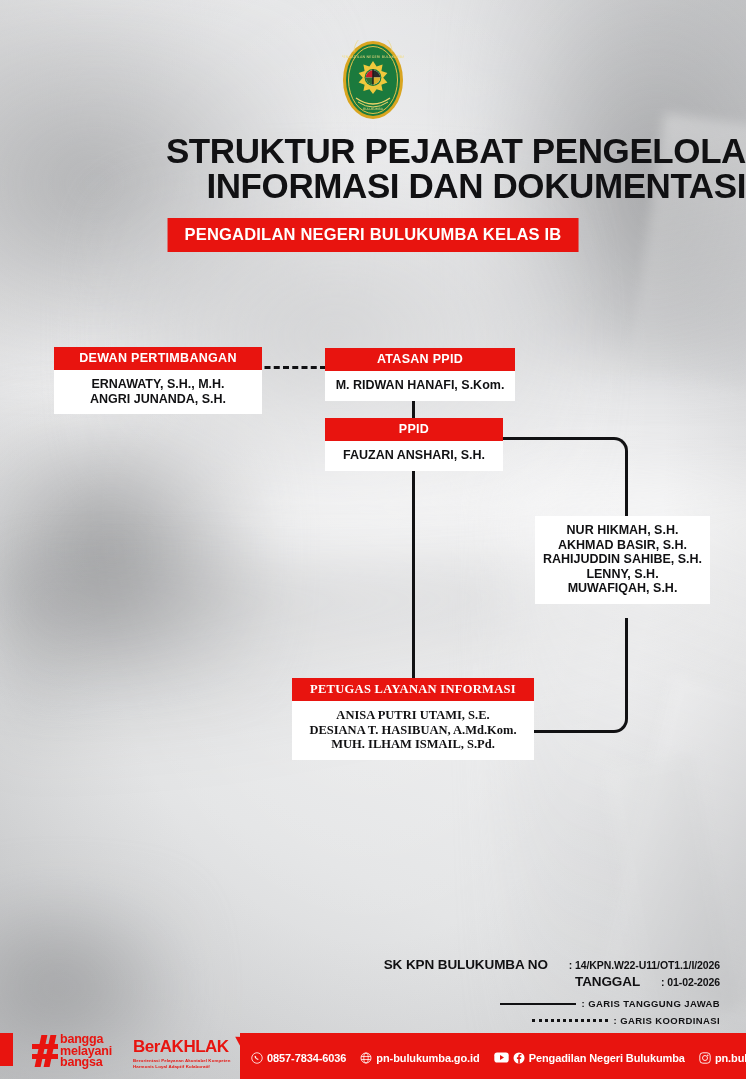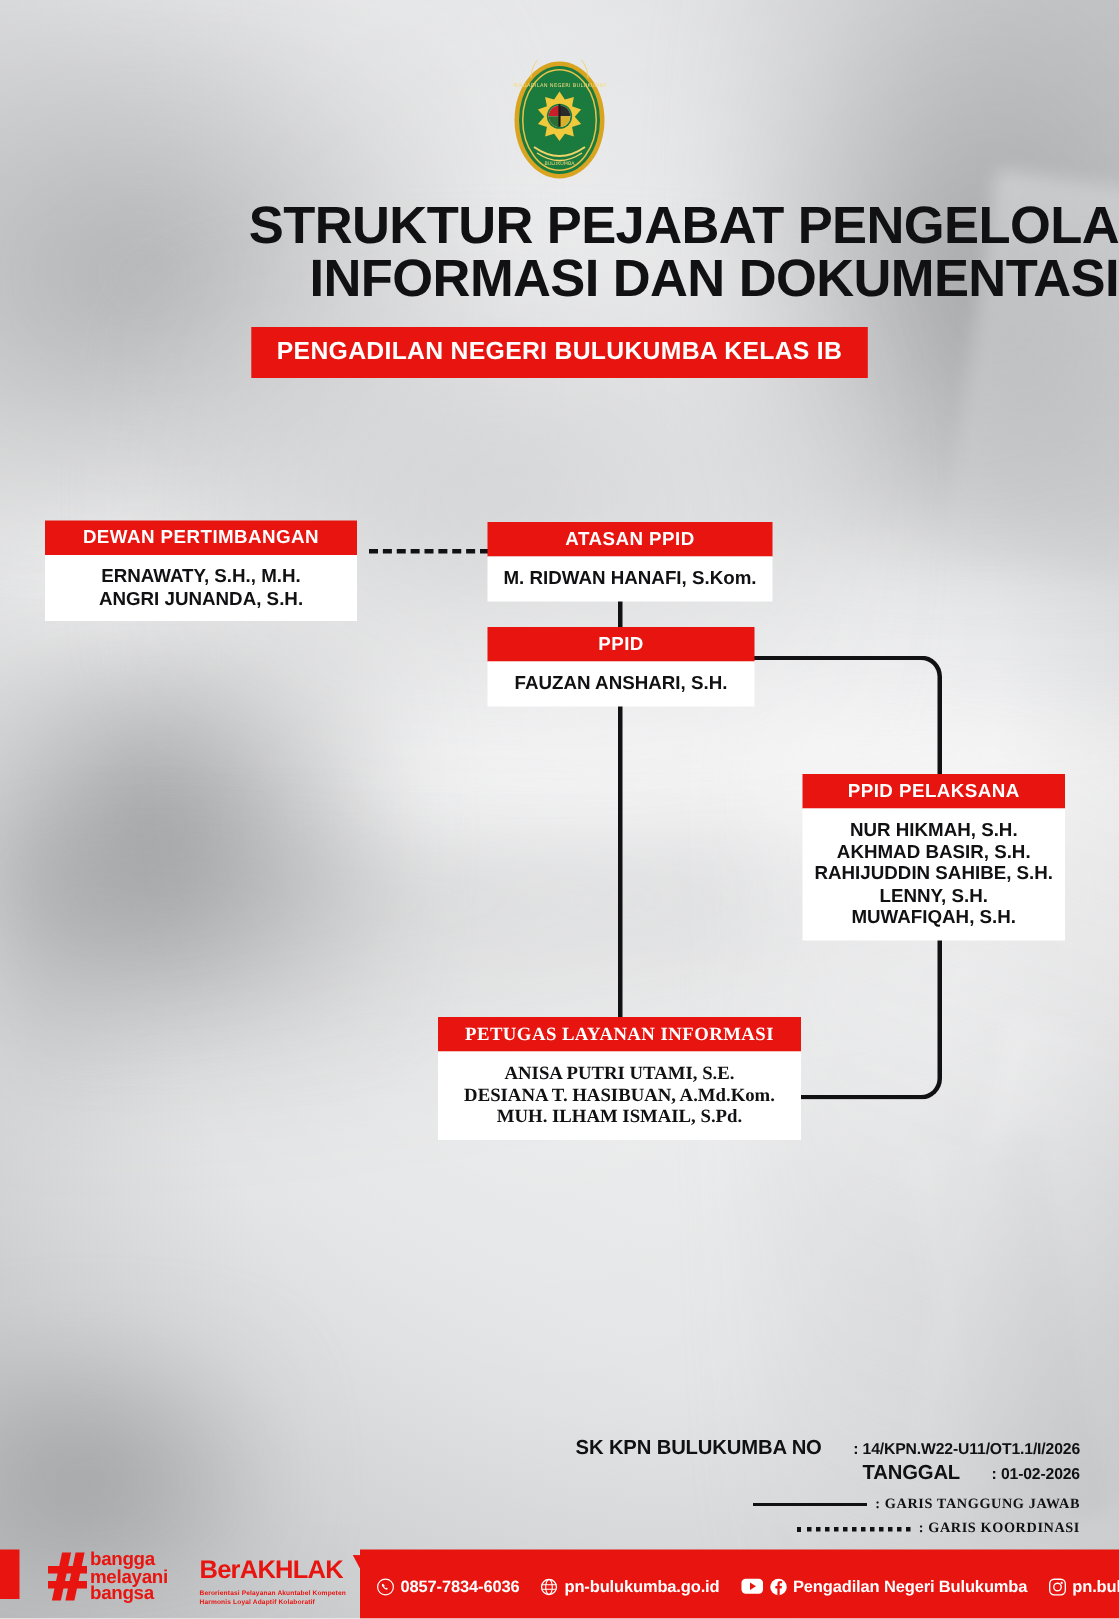--- a/index.html
+++ b/index.html
@@ -125,21 +125,21 @@
     background: #ffffff;
     color: #111113;
     font-weight: 800;
     font-size: 12.5px;
     line-height: 14.5px;
     text-align: center;
     padding: 7px 8px 8px 8px;
   }
   .node-body .nm { display: block; white-space: nowrap; }
 
-  .n-dewan   { left: 30px;  top: 347px; width: 208px; }
+  .n-dewan   { left: 54px;  top: 347px; width: 208px; }
   .n-atasan  { left: 325px; top: 348px; width: 190px; }
   .n-ppid    { left: 325px; top: 418px; width: 178px; }
   .n-pelak   { left: 535px; top: 516px; width: 175px; }
   .n-petugas { left: 292px; top: 678px; width: 242px; font-family: Liberation Serif, serif; }
 
   .n-dewan .node-head { font-size: 12.5px; }
   .n-pelak .node-body,
   .n-petugas .node-body { font-size: 12.5px; line-height: 14.5px; }
 
   
@@ -187,21 +187,20 @@
   .sk-label { font-weight: 900; font-size: 13.5px; letter-spacing: -0.1px; white-space: nowrap; }
   .sk-value { font-weight: 800; font-size: 10.5px; letter-spacing: -0.1px; white-space: nowrap; }
 
   .legend { margin-top: 9px; }
   .legend-row {
     display: flex;
     align-items: center;
     justify-content: flex-end;
     gap: 6px;
     margin-bottom: 6px;
-    font-family: Liberation Serif, serif;
   }
   .legend-sample { width: 76px; height: 0; }
   .solid-sample  { border-top: 2.5px solid #111113; }
   .dotted-sample { border-top: 3px dotted #111113; }
   .legend-text { font-weight: 800; font-size: 9.5px; letter-spacing: 0.4px; white-space: nowrap; }
 
   
   .bottom-bar {
     position: absolute;
     left: 0; right: 0;
@@ -371,21 +370,20 @@
     </div>
 
     <div class="node n-ppid">
       <div class="node-head">PPID</div>
       <div class="node-body">
         <span class="nm">FAUZAN ANSHARI, S.H.</span>
       </div>
     </div>
 
     <div class="node n-pelak">
-      <div class="node-head">PPID PELAKSANA</div>
       <div class="node-body">
         <span class="nm">NUR HIKMAH, S.H.</span>
         <span class="nm">AKHMAD BASIR, S.H.</span>
         <span class="nm">RAHIJUDDIN SAHIBE, S.H.</span>
         <span class="nm">LENNY, S.H.</span>
         <span class="nm">MUWAFIQAH, S.H.</span>
       </div>
     </div>
 
     <div class="node n-petugas">

